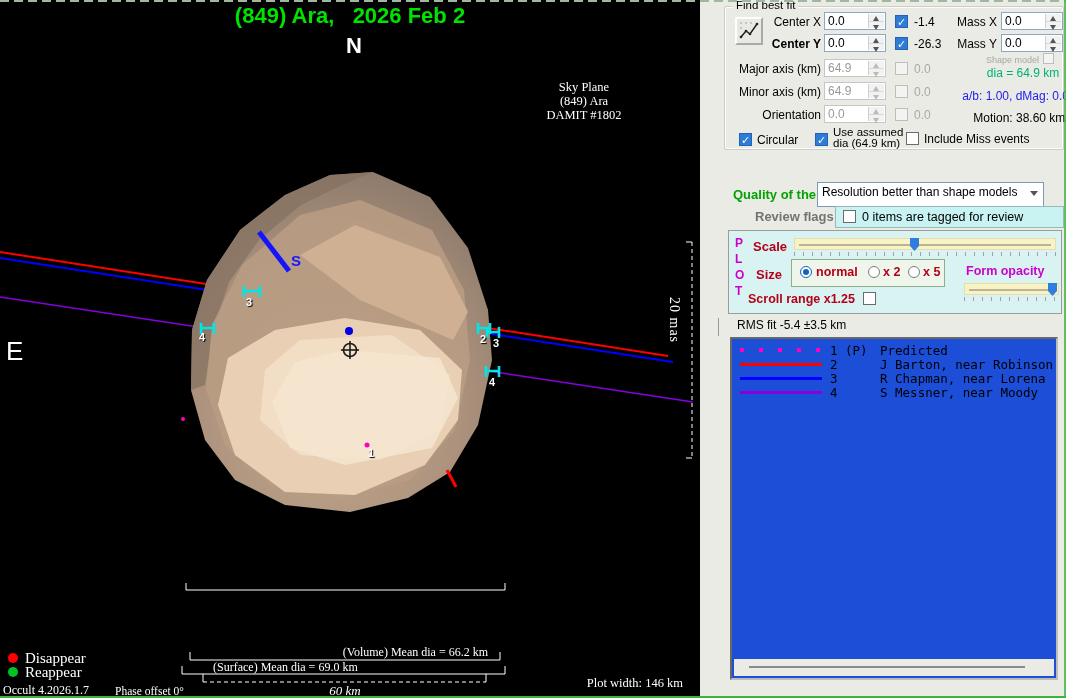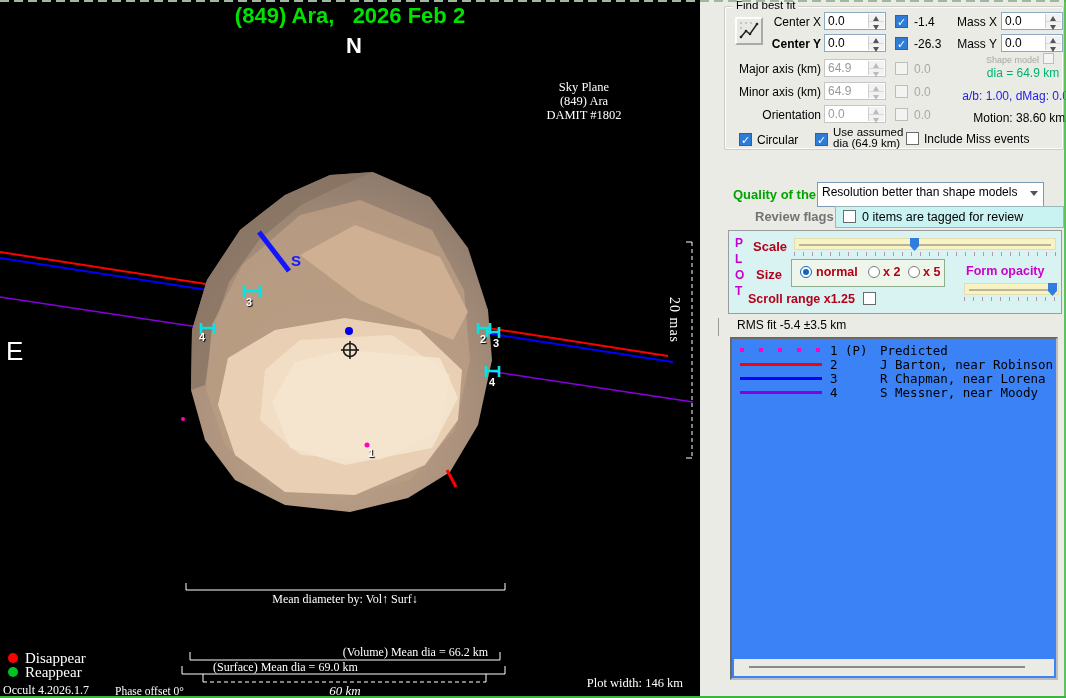--- a/index.html
+++ b/index.html
@@ -67,21 +67,21 @@
   .combo{background:#fff;border:1px solid #7a9ab5;box-sizing:border-box;font-size:12px;line-height:19px;padding-left:4px;}
   .combo .arr{position:absolute;right:5px;top:8px;border-left:4px solid transparent;border-right:4px solid transparent;border-top:5px solid #555;}
   .slider{background:#f9f3c3;border:1px solid #e3deb0;box-sizing:border-box;}
   .slider .groove{position:absolute;left:4px;right:4px;top:5px;height:2px;background:#b9b39a;}
   .thumb{position:absolute;top:-1px;width:9px;height:13px;background:#2f7de0;
          clip-path:polygon(0 0,100% 0,100% 62%,50% 100%,0 62%);}
   .ticks{background:repeating-linear-gradient(90deg,rgba(150,70,130,.55) 0 1px,rgba(0,0,0,0) 1px 9px);}
   #plotpanel{background:#d9f3f3;border:1px solid #9c9c9c;}
   #sizebox{background:#eef6ec;border:1px solid #8fae8f;}
   #reviewfield{background:#c9f2f2;border:1px solid #9ab8b8;}
-  #listbox{background:#3b82f6;border:2px inset #bcbcbc;box-sizing:border-box;}
+  #listbox{background:#1d4ed8;border:2px inset #bcbcbc;box-sizing:border-box;}
   .lrow{position:absolute;left:0;width:100%;height:14px;font-family:"DejaVu Sans Mono","Liberation Mono",monospace;font-size:12.5px;}
   .lnum{position:absolute;left:98px;}
   .lname{position:absolute;left:148px;white-space:nowrap;}
   .lsamp{position:absolute;left:8px;top:6px;width:82px;height:2.5px;}
   .ldots{position:absolute;left:8px;top:5px;width:82px;height:4px;
      background:repeating-linear-gradient(90deg,#ff00bb 0 4px,rgba(0,0,0,0) 4px 19px);}
   #fitbtn{background:#e8e8e4;border:2px outset #fdfdfb;}
   #rmslabel{font-size:12px;}
 </style>
 </head>
@@ -154,21 +154,20 @@
   <div class="abs" id="slabel" style="left:291px;top:252px;">S</div>
   <div class="abs ser" id="maslabel">20 mas</div>
 
   <div class="abs chlbl" style="left:246px;top:296px;">3</div>
   <div class="abs chlbl" style="left:199px;top:331px;">4</div>
   <div class="abs chlbl" style="left:480px;top:333px;">2</div>
   <div class="abs chlbl" style="left:493px;top:337px;">3</div>
   <div class="abs chlbl" style="left:489px;top:376px;">4</div>
   <div class="abs chlbl" style="left:368px;top:447px;">1</div>
 
-  <div class="abs ser" id="meancap">Mean diameter by: Vol↑ Surf↓</div>
   <div class="abs ser" id="volDia">(Volume) Mean dia = 66.2 km</div>
   <div class="abs ser" id="surfDia">(Surface) Mean dia = 69.0 km</div>
   <div class="abs ser" id="km60">60 km</div>
   <div class="abs ser" id="plotwidth">Plot width: 146 km</div>
 
   <div class="abs dot" id="legDis"></div>
   <div class="abs ser" id="legDisT">Disappear</div>
   <div class="abs dot" id="legRea"></div>
   <div class="abs ser" id="legReaT">Reappear</div>
   <div class="abs ser" id="version">Occult 4.2026.1.7</div>

